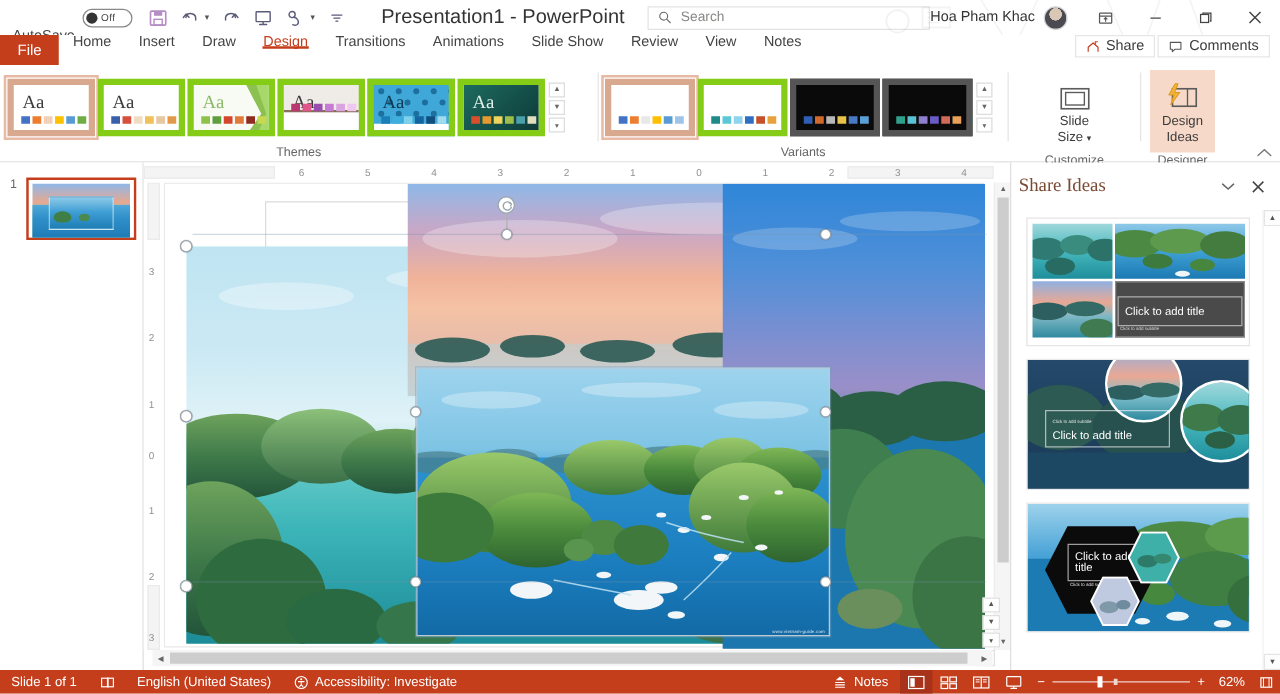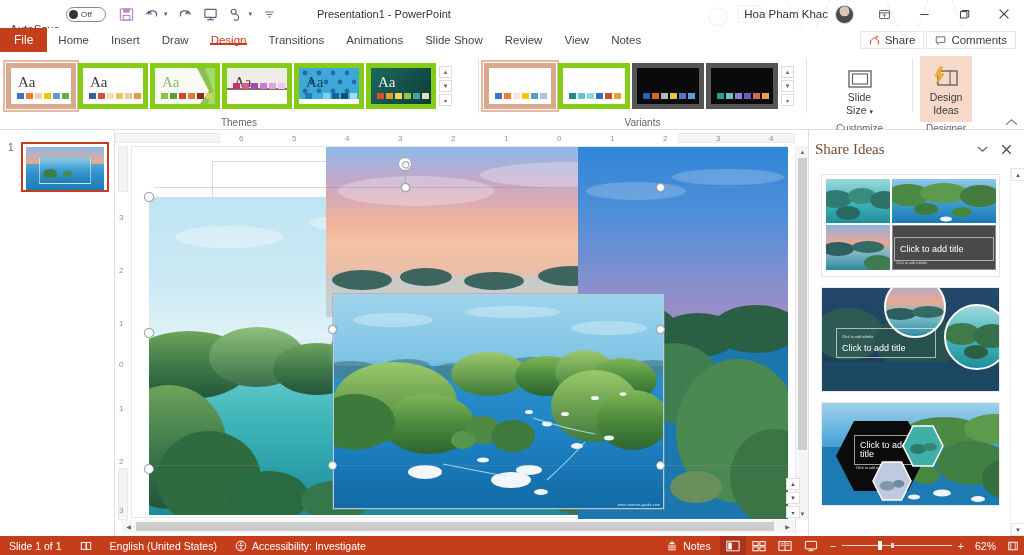--- a/index.html
+++ b/index.html
@@ -24,21 +24,21 @@
     width:40px; height:15px; border-radius:8px; border:1px solid #8a8886;
     background:#fff; display:flex; align-items:center; padding:0 2px; gap:3px;
   }
   .toggle .knob { width:9px; height:9px; border-radius:50%; background:#333; }
   .toggle .off { font-size:8px; color:#444; letter-spacing:.3px; }
 
   .qat { display:flex; align-items:center; gap:9px; margin-left:12px; }
   .qat-btn { width:17px; height:17px; display:flex; align-items:center; justify-content:center; cursor:default; }
   .qat-caret { font-size:7px; color:#555; margin-left:-6px; }
 
-  .doc-title { margin-left:39px; font-size:11px; color:#333; white-space:nowrap; }
+  .doc-title { margin-left:27px; font-size:16px; color:#333; white-space:nowrap; }
 
   .searchbox {
     margin-left:18px; width:272px; height:19px; border:1px solid #e3e3e3;
     background:#fff; display:flex; align-items:center; gap:7px; padding:0 7px;
   }
   .searchbox .ph { font-size:11px; color:#8a8886; }
 
   .title-right { margin-left:auto; display:flex; align-items:center; height:28px; }
   .acct-name { font-size:11.5px; color:#333; margin-right:7px; white-space:nowrap; }
   .avatar {
@@ -47,21 +47,21 @@
     border:1px solid #d0d0d0; margin-right:10px;
   }
   .winbtn { width:40px; height:28px; display:flex; align-items:center; justify-content:center; }
 
   
   .tb-deco { position:absolute; top:0; left:690px; width:300px; height:28px; opacity:.1; pointer-events:none; }
 
   
   .tabs {
     position:absolute; top:28px; left:0; width:1024px; height:24px;
-    background:#fff; display:flex; align-items:center;
+    background:#fff; display:flex; align-items:flex-start;
   }
   .tab-file {
     background:#c43e1c; color:#fff; font-size:12px; padding:0 14px;
     display:flex; align-items:center; height:24px;
   }
   .tab { padding:0 11px; display:flex; align-items:center; font-size:11.5px; color:#444; position:relative; }
   .tab.active { color:#c43e1c; }
   .tab.active::after {
     content:""; position:absolute; left:10px; right:10px; bottom:1px; height:2px; background:#c43e1c;
   }
@@ -280,20 +280,29 @@
       <span class="qat-caret">▾</span>
       <span class="qat-btn">
         <svg width="13" height="13" viewBox="0 0 16 16">
             <path d="M3 5 L13 5 M5 8 L11 8 M7 11 L9 11" stroke="#5b5b7a" stroke-width="1.1" stroke-linecap="round"></path>
           </svg>
       </span>
     </div>
 
     <div class="doc-title">Presentation1  -  PowerPoint</div>
 
+    <div class="searchbox">
+      <span>
+        <svg width="12" height="12" viewBox="0 0 16 16">
+            <circle cx="6.6" cy="6.6" r="4.2" fill="none" stroke="#6b6b6b" stroke-width="1.2"></circle>
+            <path d="M9.8 9.8 L13.6 13.6" stroke="#6b6b6b" stroke-width="1.2" stroke-linecap="round"></path>
+          </svg>
+      </span>
+      <span class="ph">Search</span>
+    </div>
 
     <svg class="tb-deco" viewBox="0 0 300 28">
       <circle cx="28" cy="17" r="9" fill="none" stroke="#888" stroke-width="1.4"></circle>
       <rect x="48" y="6" width="22" height="16" fill="none" stroke="#888" stroke-width="1.4"></rect>
       <path d="M52 10 h14 M52 14 h14 M52 18 h9" stroke="#888" stroke-width="1.1"></path>
       <path d="M95 0 L112 28 M140 0 L126 28 M196 0 L208 28 M238 0 L228 28 M262 0 L272 28" stroke="#888" stroke-width="1.2" fill="none"></path>
     </svg>
 
     <div class="title-right">
       <span class="acct-name">Hoa Pham Khac</span>

